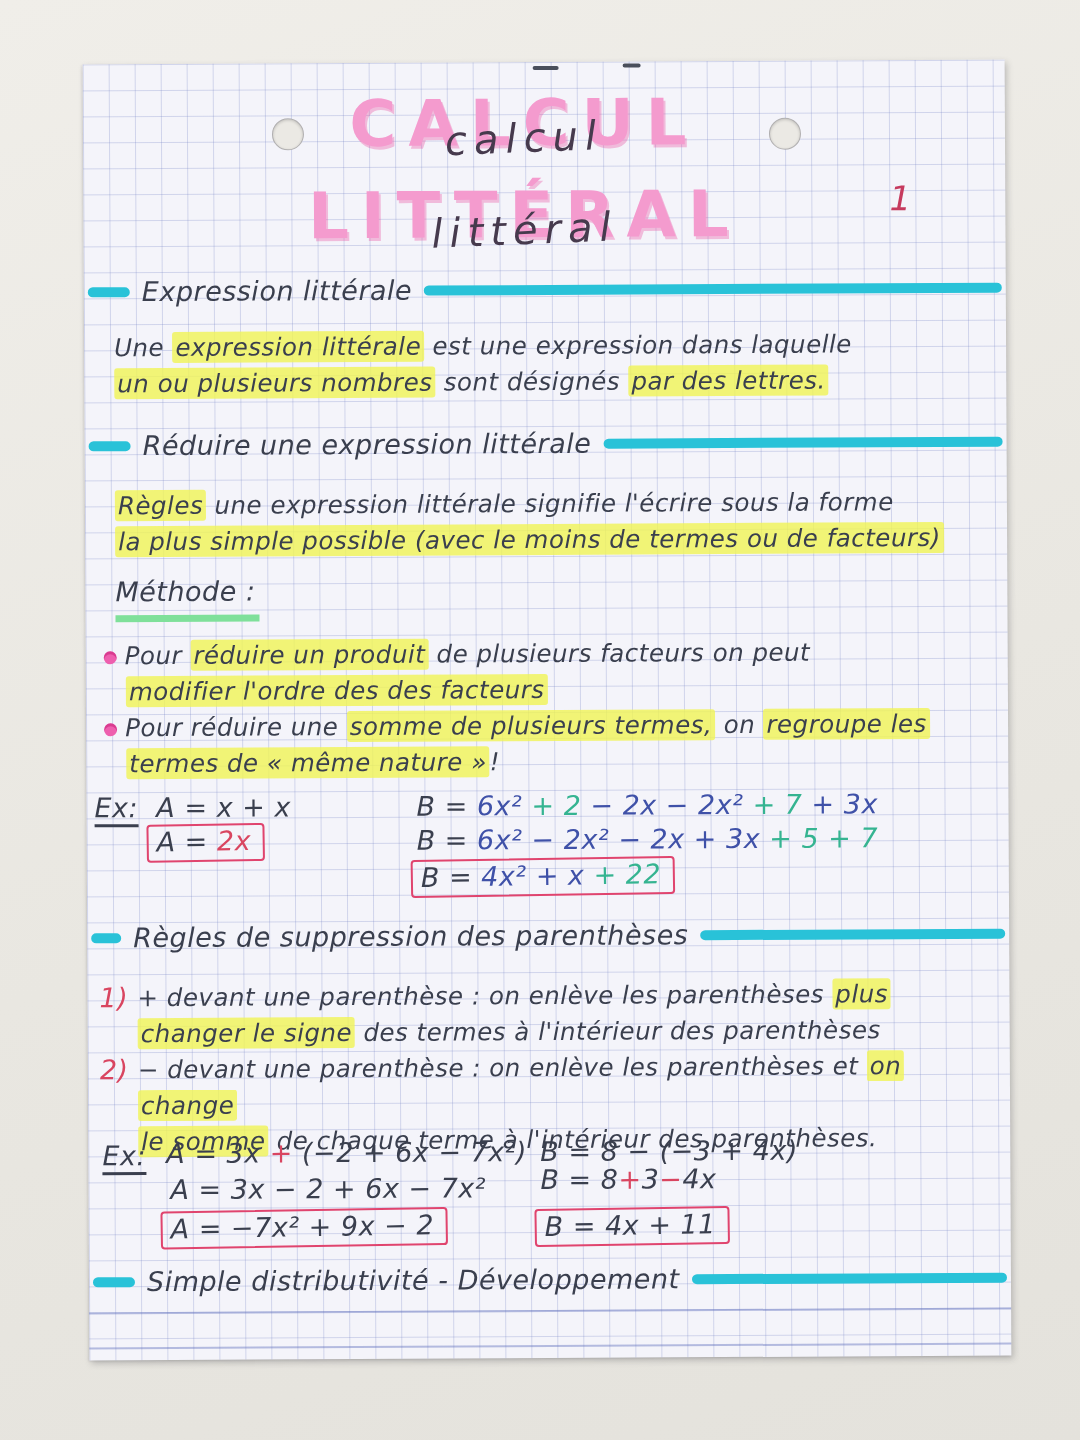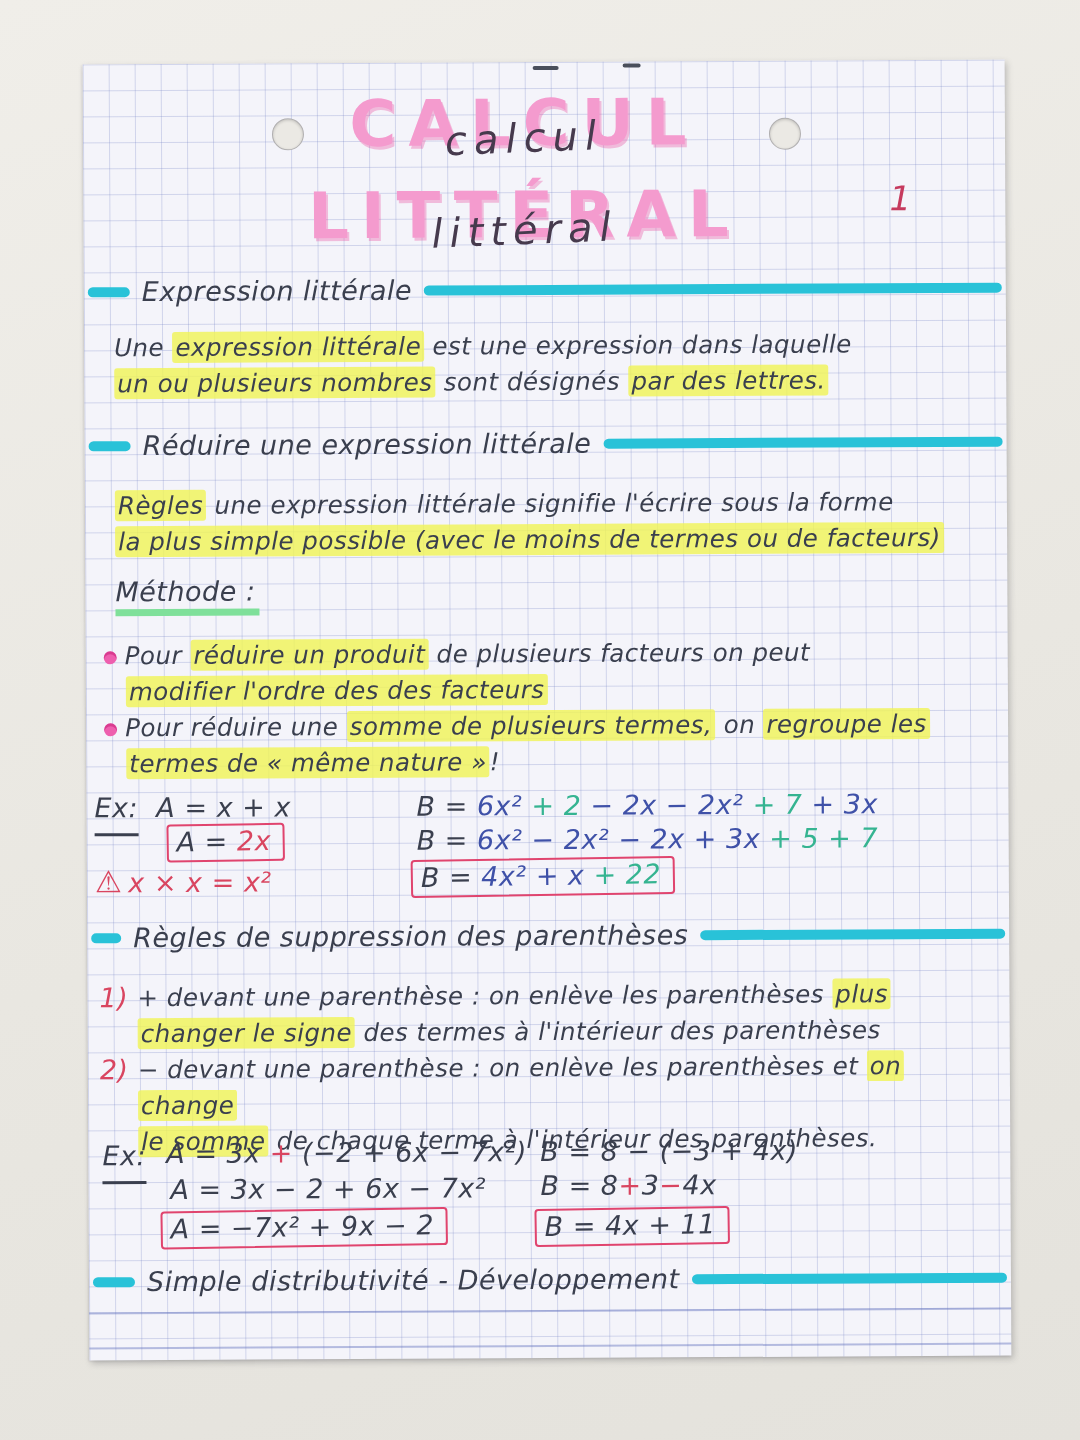--- a/index.html
+++ b/index.html
@@ -41,33 +41,33 @@
   }
   .pagenum{position:absolute;font-size:34px;color:#c63a5e;font-style:italic;}
   
   .hrow{position:absolute;left:4px;right:4px;display:flex;align-items:center;gap:12px;}
   .cyan-dash{width:42px;height:10px;background:var(--cyan);border-radius:5px;flex:0 0 auto;}
   .cyan-line{flex:1;height:10px;background:var(--cyan);border-radius:5px;}
   .htext{font-size:27px;white-space:nowrap;}
   
   .para{position:absolute;font-size:24.5px;line-height:36px;}
   .hl{background:var(--yellow);border-radius:3px;padding:1px 3px;box-decoration-break:clone;}
-  .methode span{border-bottom:7px solid var(--green);padding:0 4px 2px 0;}
+  .methode span{border-bottom:7px solid var(--green);padding:0 4px 8px 0;}
   
   .dot{display:inline-block;width:13px;height:13px;border-radius:50%;
        background:#ee5fae;box-shadow:inset 0 3px 0 rgba(200,30,120,.55);
        margin-right:8px;vertical-align:middle;}
   .indent{padding-left:22px;}
   
   .rules{position:absolute;left:0;right:6px;font-size:24.5px;line-height:36px;}
   .ruleline{padding-left:50px;}
   .num{position:absolute;left:12px;color:var(--red);font-size:27px;font-style:italic;}
   
   .ex{position:absolute;font-size:27px;}
-  .ex .lbl{border-bottom:3px solid var(--ink);padding-bottom:10px;}
+  .ex .lbl{border-bottom:3px solid var(--ink);padding-bottom:1px;}
   .exline{position:absolute;white-space:nowrap;}
   .box{display:inline-block;border:2.5px solid #e0446e;border-radius:4px;
        padding:0 12px 3px 8px;transform:rotate(-0.6deg);}
   .ink-red{color:var(--red);}
   .ink-blue{color:var(--blue);}
   .ink-teal{color:var(--teal);}
   .warn{color:var(--red);font-style:normal;font-size:30px;margin-right:6px;}
   .accent-line{position:absolute;left:0;right:0;height:2px;background:rgba(100,115,190,.45);}
   .tick{position:absolute;height:4px;background:#4a4f5c;border-radius:2px;}
 </style>
@@ -119,22 +119,21 @@
 
   <div class="para hw" style="left:18px;top:574px;width:890px;">
     <div><span class="dot"></span><span>Pour </span><span class="hl">réduire un produit</span><span> de plusieurs facteurs on peut</span></div>
     <div class="indent"><span class="hl">modifier l'ordre des des facteurs</span></div>
     <div><span class="dot"></span><span>Pour réduire une </span><span class="hl">somme de plusieurs termes,</span><span> on </span><span class="hl">regroupe les</span></div>
     <div class="indent"><span class="hl">termes de « même nature »</span><span>!</span></div>
   </div>
 
   <div class="ex hw" style="left:0;top:728px;width:920px;height:130px;">
     <div class="exline" style="left:8px;top:0;"><span class="lbl">Ex:</span>&nbsp;&nbsp;<span>A = x + x</span></div>
-    <div class="exline" style="left:80px;top:32px;"><span class="box"><span>A = </span><span class="ink-red">2x</span></span></div>
-    <div class="exline" style="left:8px;top:72px;"><span class="warn">⚠</span><span class="ink-red">x × x = x²</span></div>
+    <div class="exline" style="left:60px;top:32px;"><span class="box"><span>A = </span><span class="ink-red">2x</span></span></div>
     <div class="exline" style="left:330px;top:0;"><span>B</span><span> = </span><span class="ink-blue">6x²</span><span class="ink-teal"> + 2 </span><span class="ink-blue">− 2x − 2x²</span><span class="ink-teal"> + 7 </span><span class="ink-blue">+ 3x</span></div>
     <div class="exline" style="left:330px;top:34px;"><span>B</span><span> = </span><span class="ink-blue">6x² − 2x² − 2x + 3x</span><span class="ink-teal"> + 5 + 7</span></div>
     <div class="exline" style="left:324px;top:68px;"><span class="box"><span>B</span><span> = </span><span class="ink-blue">4x² + x</span><span class="ink-teal"> + 22</span></span></div>
   </div>
 
   <div class="hrow" style="top:858px;">
     <span class="cyan-dash" style="width:30px;"></span>
     <span class="htext hw">Règles de suppression des parenthèses</span>
     <span class="cyan-line"></span>
   </div>
@@ -147,21 +146,21 @@
     <div class="ruleline"><span>− devant une parenthèse : on enlève les parenthèses et </span><span class="hl">on change</span></div>
     <div class="ruleline"><span class="hl">le somme</span><span> de chaque terme à l'intérieur des parenthèses.</span></div>
   </div>
 
   <div class="ex hw" style="left:0;top:1074px;width:920px;height:140px;">
     <div class="exline" style="left:14px;top:2px;"><span class="lbl">Ex:</span></div>
     <div class="exline" style="left:78px;top:0;"><span>A = 3x </span><span class="ink-red">+</span><span> (−2 + 6x − 7x²)</span></div>
     <div class="exline" style="left:82px;top:36px;"><span>A = 3x − 2 + 6x − 7x²</span></div>
     <div class="exline" style="left:72px;top:72px;"><span class="box"><span>A = −7x² + 9x − 2</span></span></div>
     <div class="exline" style="left:452px;top:0;"><span>B = 8 − (−3 + 4x)</span></div>
-    <div class="exline" style="left:452px;top:34px;"><span>B = 8</span><span class="ink-red">+</span><span>3</span><span class="ink-red">−</span><span>4x</span></div>
+    <div class="exline" style="left:452px;top:28px;"><span>B = 8</span><span class="ink-red">+</span><span>3</span><span class="ink-red">−</span><span>4x</span></div>
     <div class="exline" style="left:446px;top:72px;"><span class="box"><span>B = 4x + 11</span></span></div>
   </div>
 
   <div class="hrow" style="top:1202px;">
     <span class="cyan-dash"></span>
     <span class="htext hw">Simple distributivité - Développement</span>
     <span class="cyan-line"></span>
   </div>
 
   <div class="accent-line" style="top:1248px;"></div>

